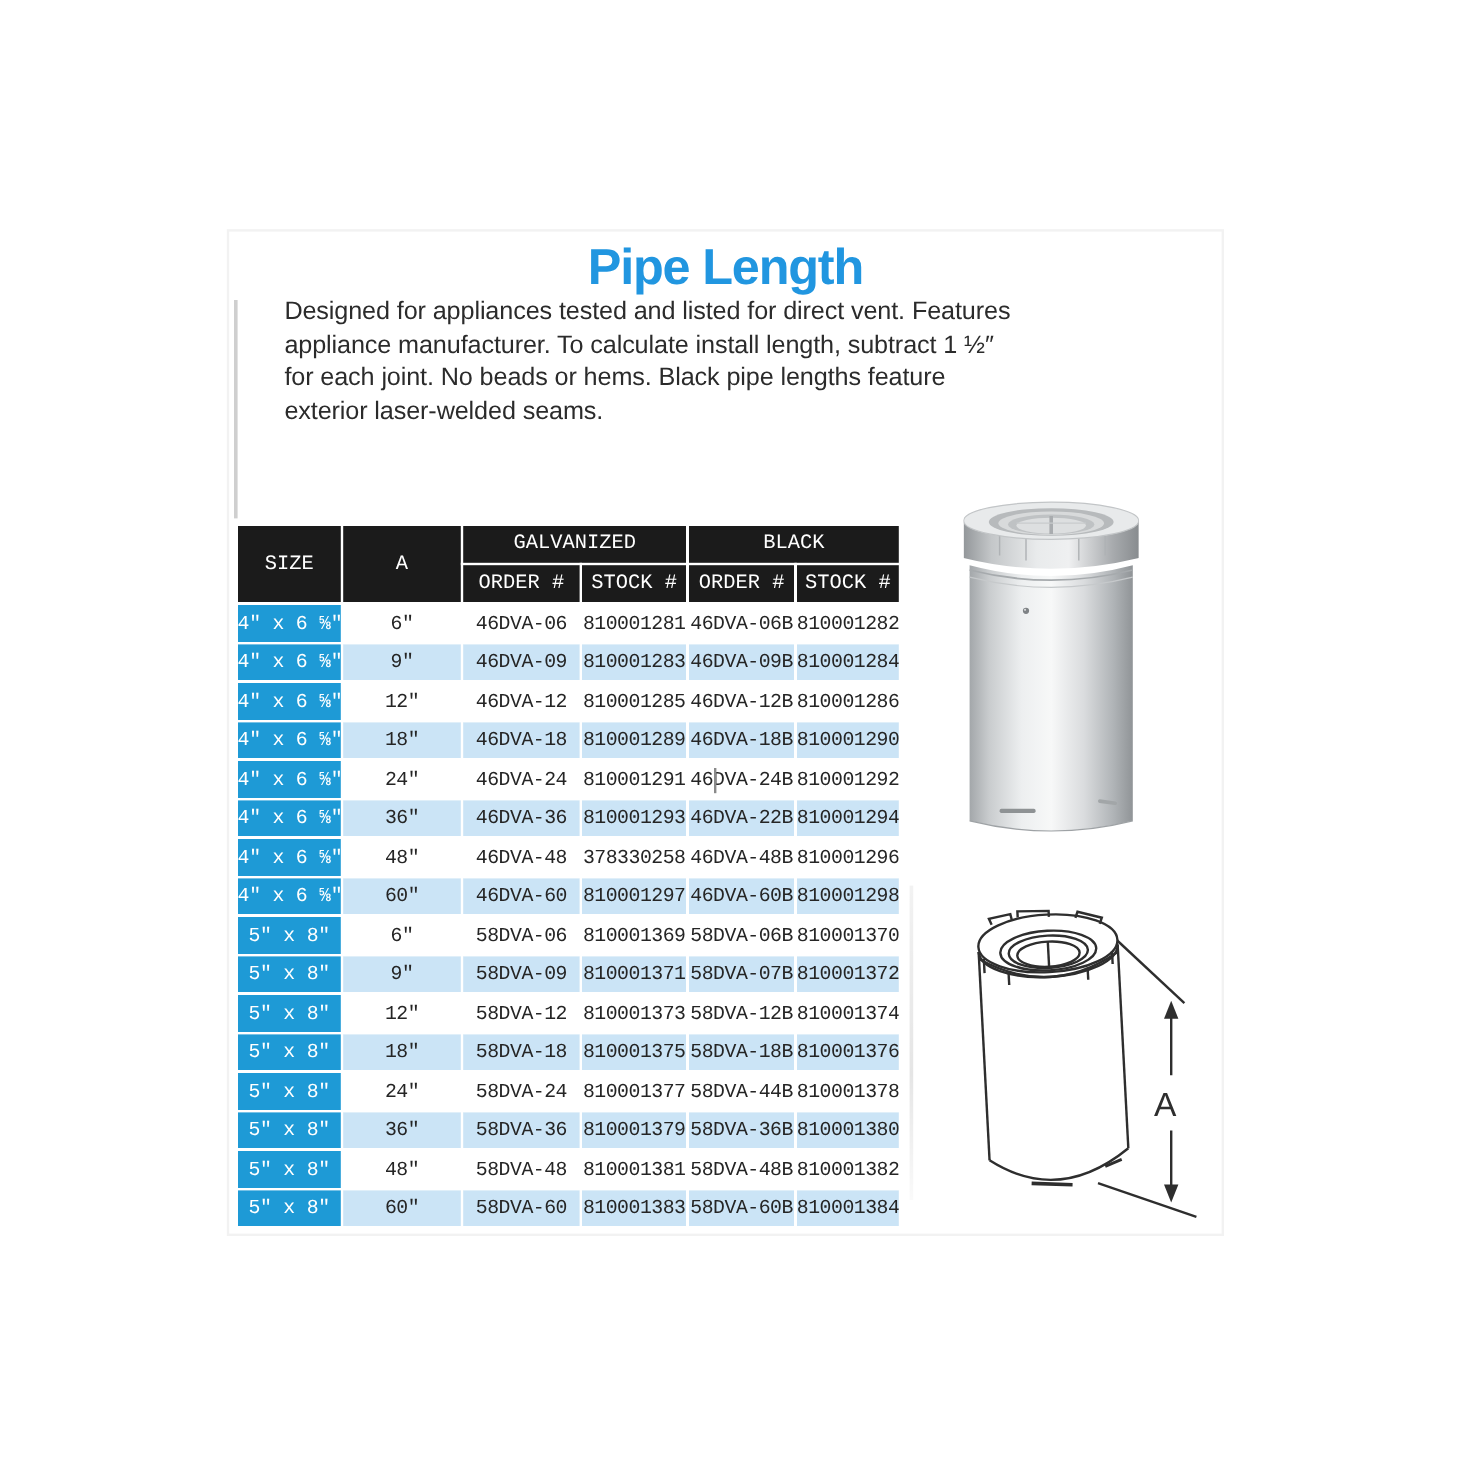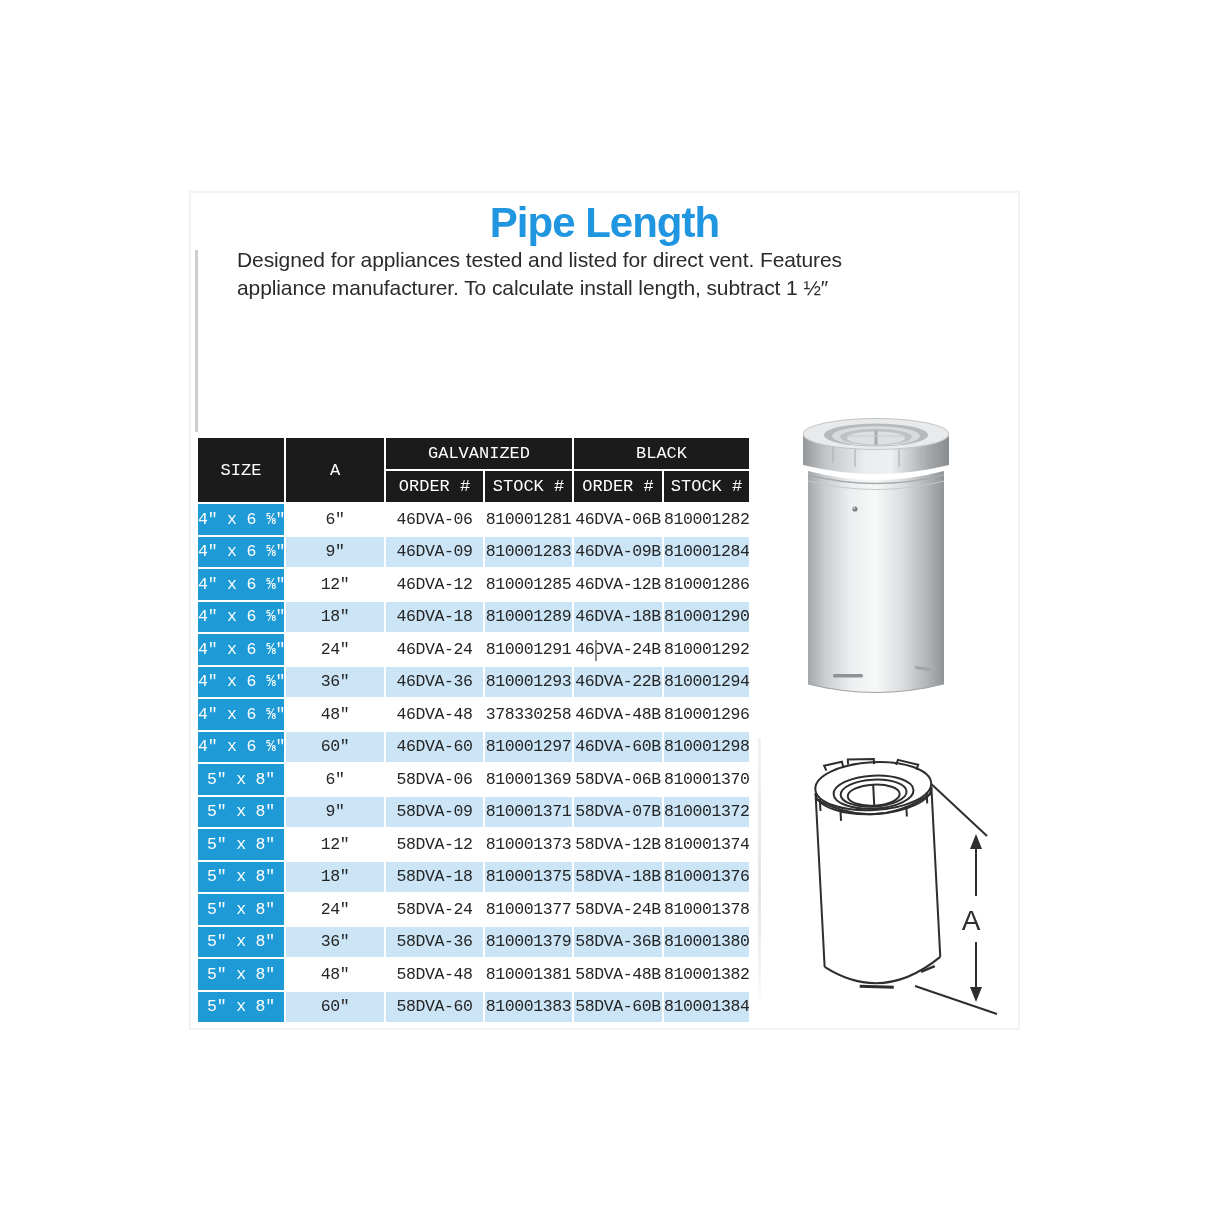--- a/index.html
+++ b/index.html
@@ -59,20 +59,22 @@
 <body style="--accent-blue: #2196E0; --size-blue: #1E9AD6; --row-blue: #CBE4F6; --header-black: #1B1B1B;">
 
 <div class="card">
 
   <div class="page-title">Pipe Length</div>
 
   <div class="desc-bar"></div>
   <div class="desc">
     <div>Designed for appliances tested and listed for direct vent. Features</div>
     <div>appliance manufacturer. To calculate install length, subtract 1 ½″</div>
+    <div>for each joint.  No beads or hems. Black pipe lengths feature</div>
+    <div>exterior laser-welded seams.</div>
   </div>
 
   <table class="spec">
     <colgroup>
       <col style="width:88px">
         <col style="width:100px">
         <col style="width:99px">
       <col style="width:89px">
         <col style="width:90px">
         <col style="width:87px">
@@ -186,21 +188,21 @@
           <td>58DVA-18</td>
           <td>810001375</td>
           <td>58DVA-18B</td>
           <td>810001376</td>
         </tr>
         <tr>
           <td class="size">5″ x 8″</td>
           <td>24″</td>
           <td>58DVA-24</td>
           <td>810001377</td>
-          <td>58DVA-24B</td>
+          <td>58DVA-44B</td>
           <td>810001378</td>
         </tr>
         <tr class="alt">
           <td class="size">5″ x 8″</td>
           <td>36″</td>
           <td>58DVA-36</td>
           <td>810001379</td>
           <td>58DVA-36B</td>
           <td>810001380</td>
         </tr>

